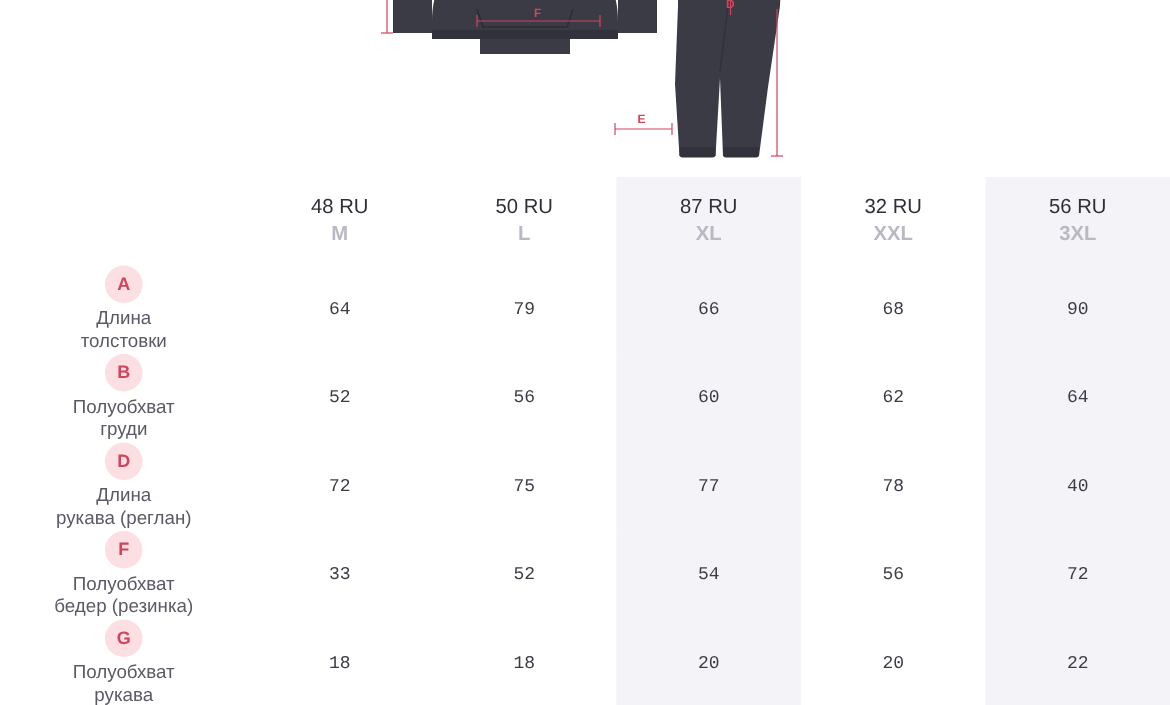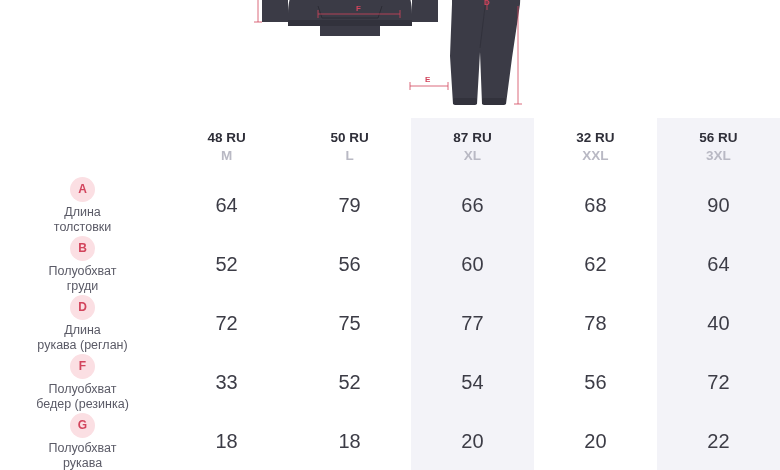--- a/index.html
+++ b/index.html
@@ -48,37 +48,38 @@
     text-align: center;
   }
 
   .head-cell {
     height: 58px;
     padding-top: 6px;
     box-sizing: border-box;
   }
   .head-ru {
     font-size: 13.5px;
-    font-weight: bold;
+    font-weight: normal;
     color: #2f2f39;
     line-height: 18px;
   }
   .head-intl {
     font-size: 13.5px;
     color: #b9b9c4;
     line-height: 18px;
   }
   .shaded {
     background: #f3f3f8;
   }
 
   .row-cell {
     height: 59px;
-    font-size: 20px;
+    font-size: 12px;
     color: #3c3c46;
+    font-family: Liberation Mono, monospace;
   }
 
   
   .label-cell {
     height: 59px;
     text-align: center;
     padding: 0 6px 0 0;
     box-sizing: border-box;
   }
   .badge {

